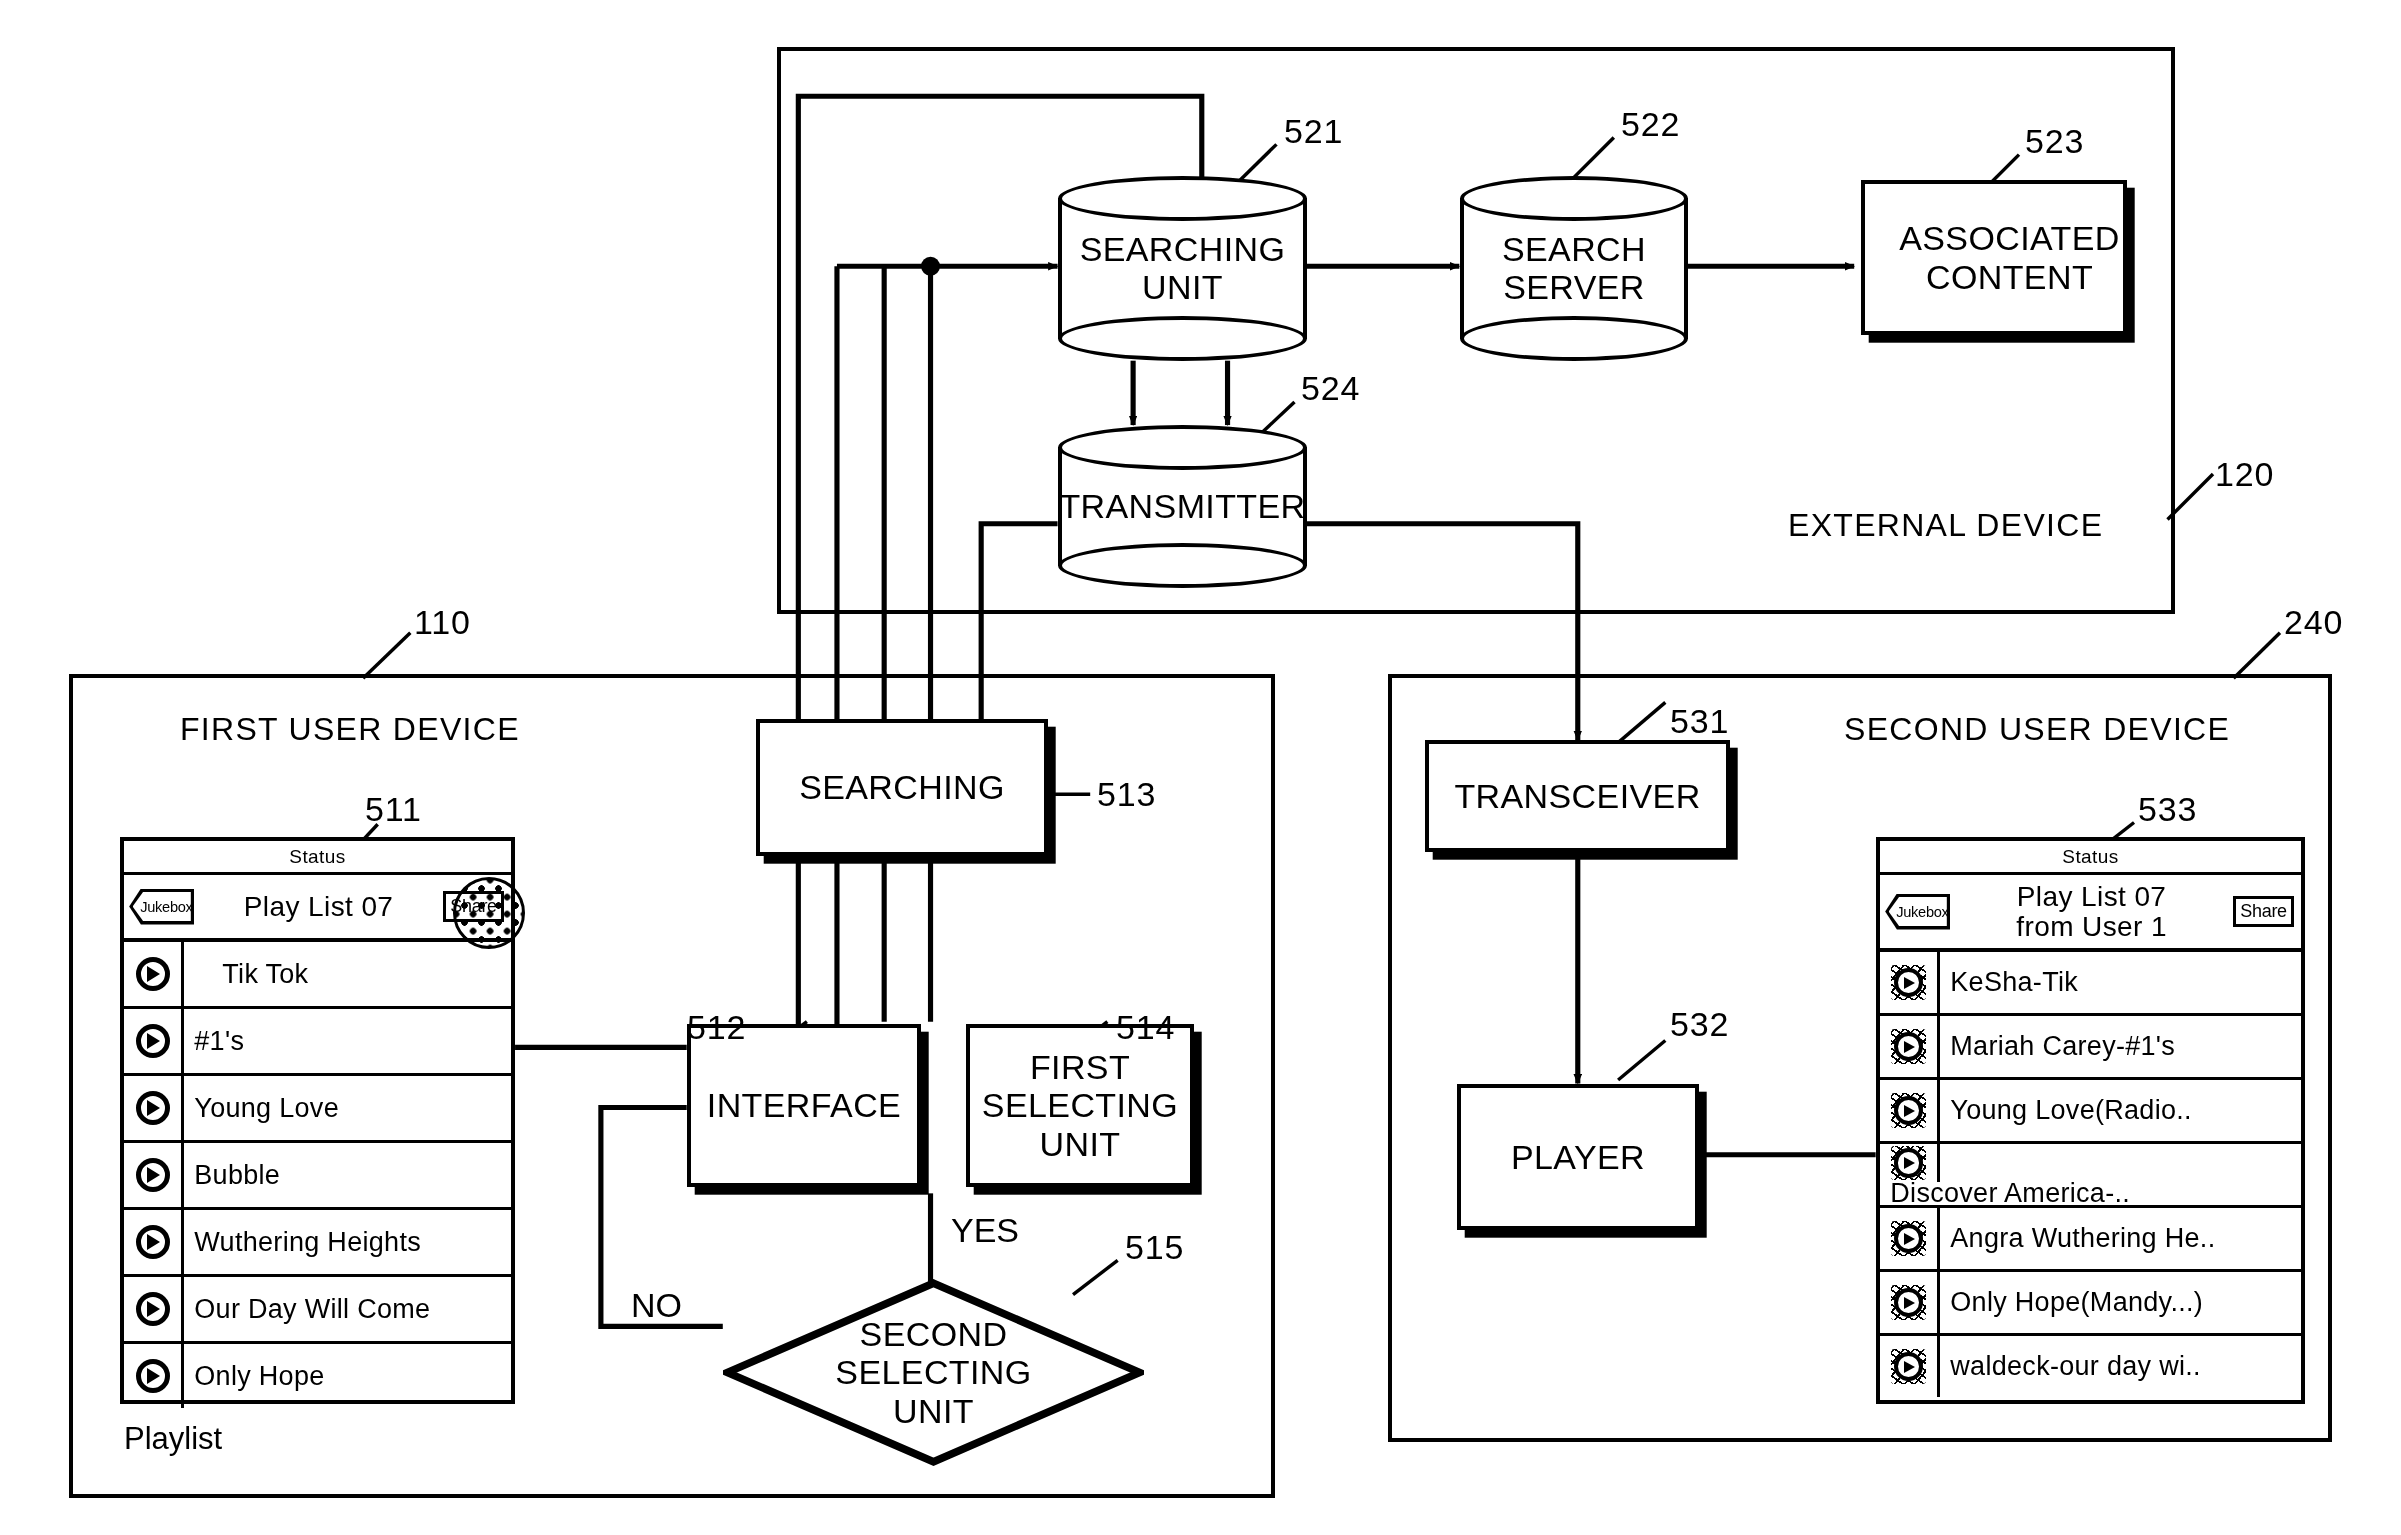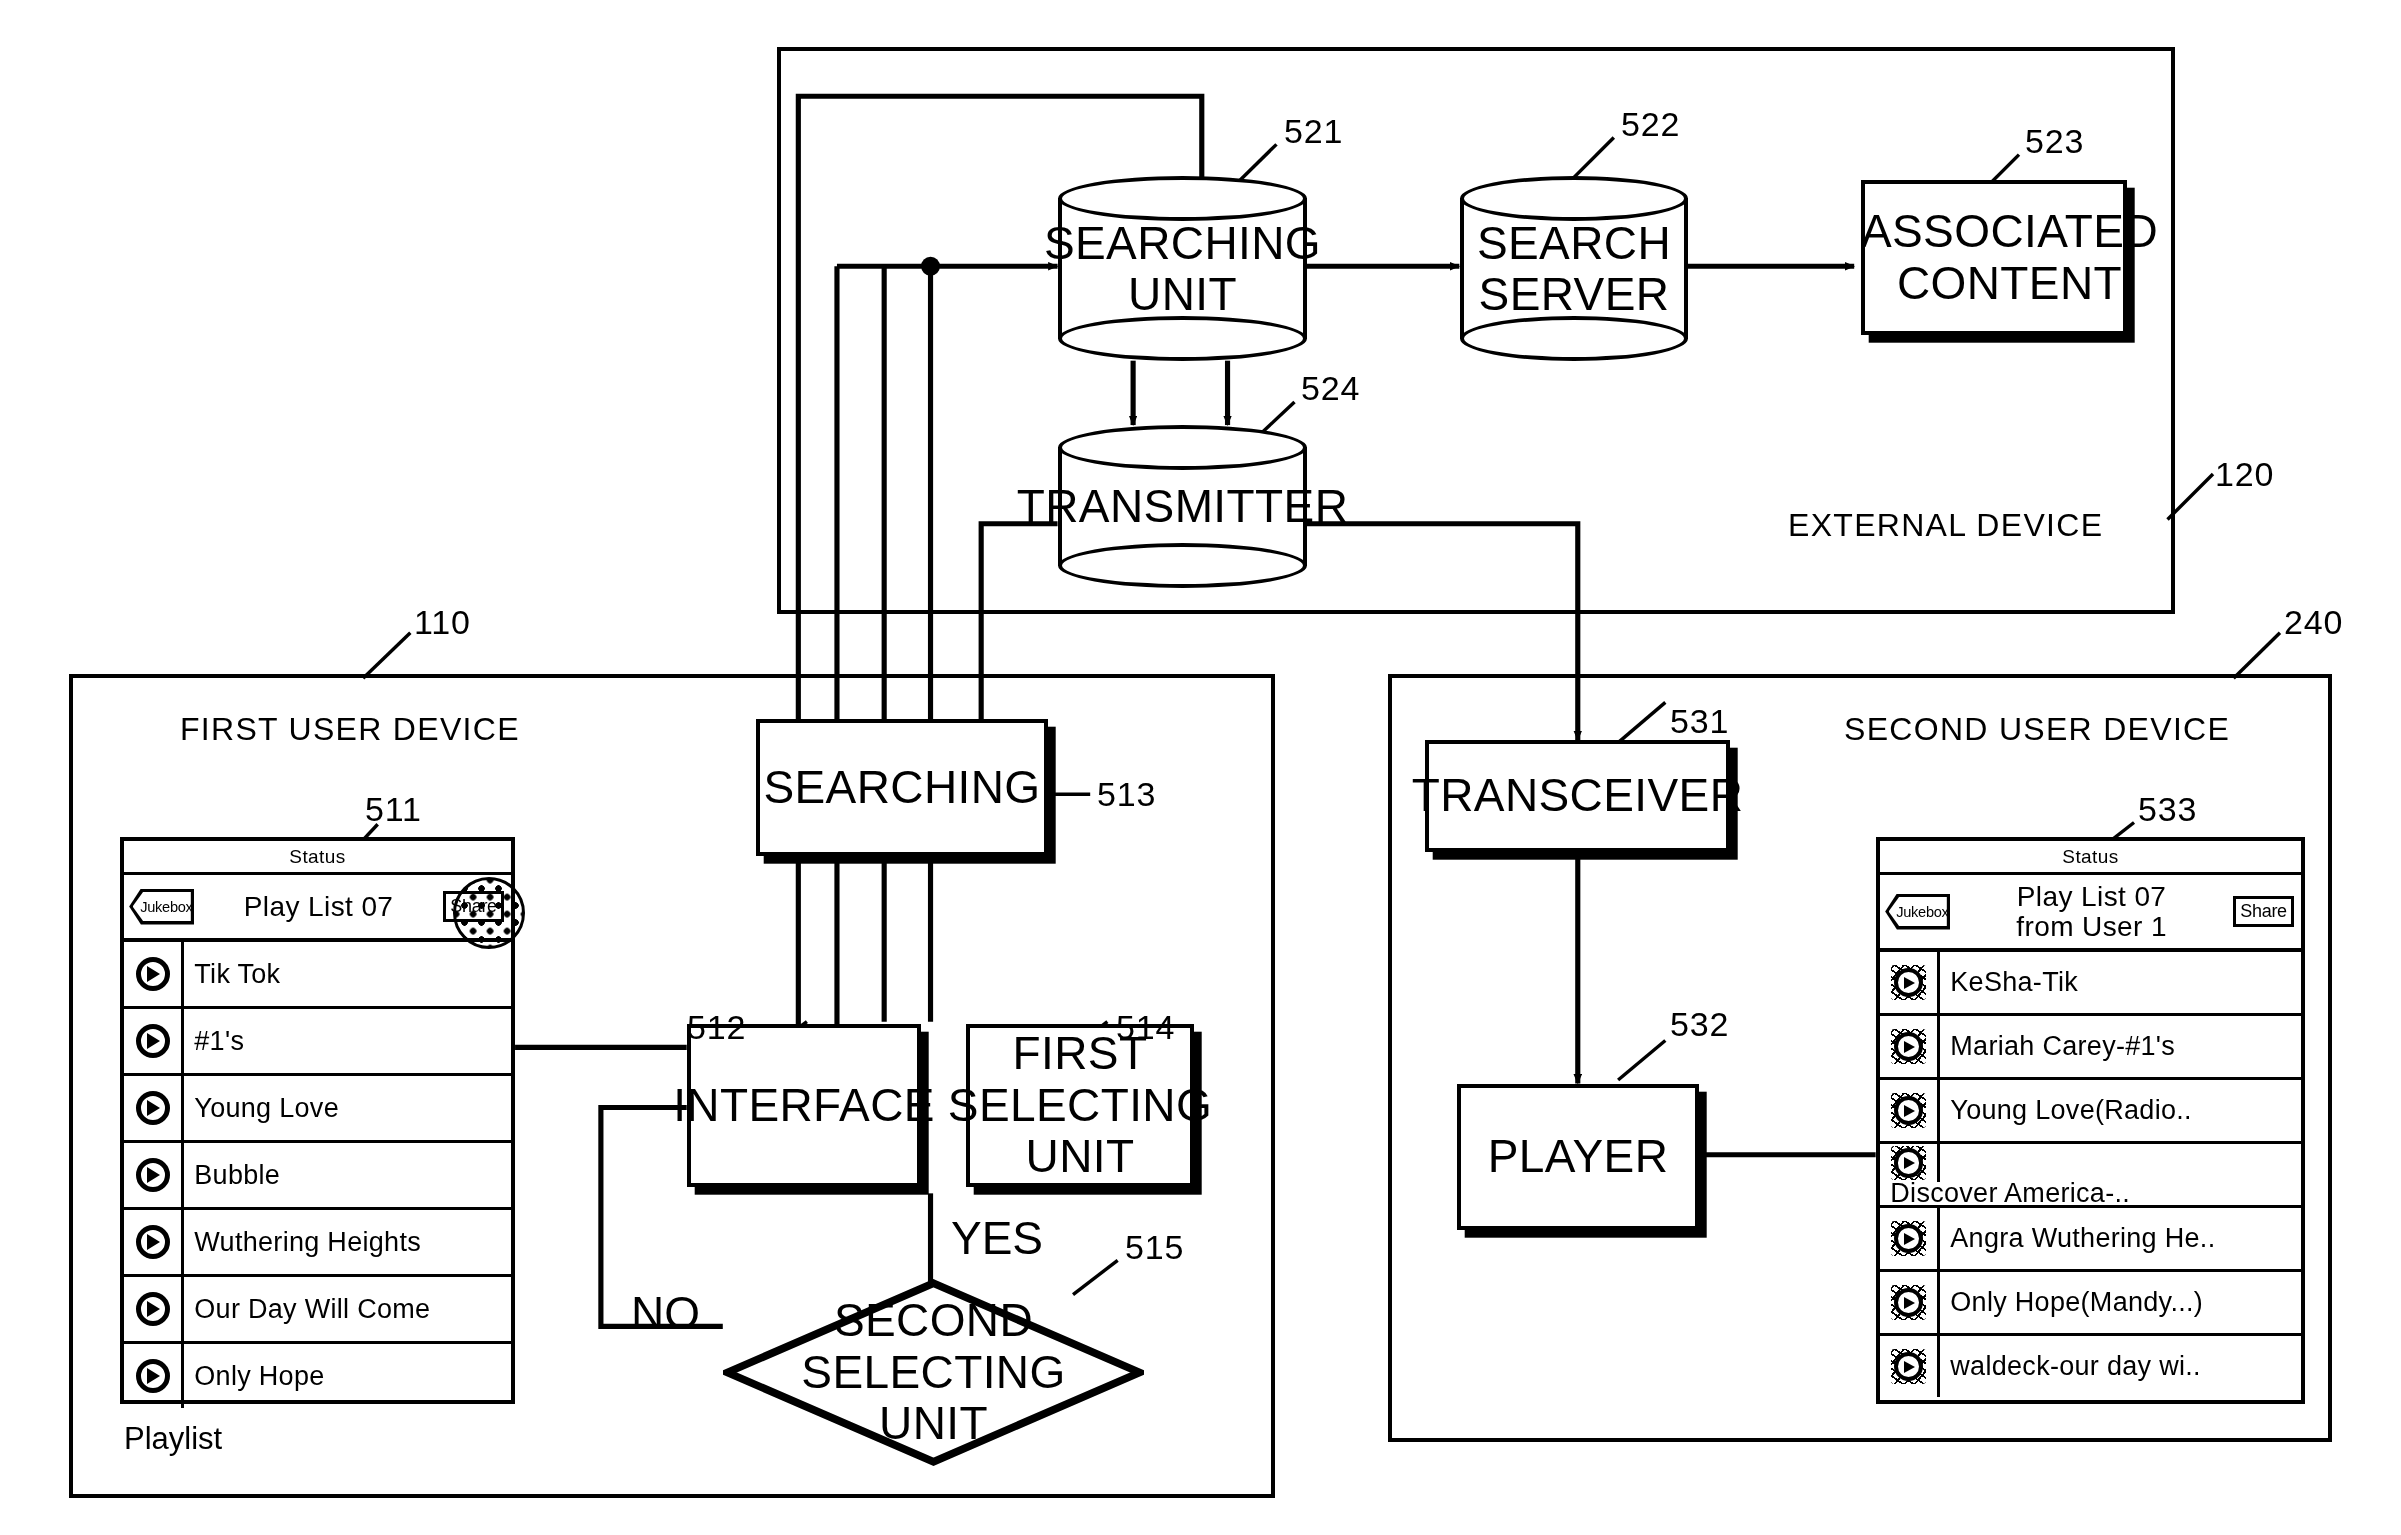--- a/index.html
+++ b/index.html
@@ -60,21 +60,21 @@
     position:absolute; left:0; right:0; top:0; bottom:0;
     display:flex; align-items:center; justify-content:center;
     text-align:center; line-height:1.12; letter-spacing:0.4px;
   }
 
   
   .txt { position:absolute; white-space:pre; }
 
   .ref { font-size:34px; letter-spacing:0.9px; }
   .devtitle { font-size:32px; letter-spacing:1.3px; }
-  .blocktxt { font-size:46px; }
+  .blocktxt { font-size:34px; }
   .smalltxt { font-size:31px; }
 
   
   .phone { position:absolute; border:4.3px solid #000; background:#fff; box-sizing:border-box; }
   .phone .statusbar {
     height:31px; border-bottom:3.4px solid #000;
     display:flex; align-items:center; justify-content:center;
     font-size:19px; letter-spacing:0.4px;
   }
   .phone .titlebar {
@@ -308,21 +308,21 @@
     <div class="titlebar" style="height:67px;">
       <div class="jukebox">
         <div class="tag"></div>
         <div class="tagin"></div>
         <div class="jtext">Jukebox</div>
       </div>
       <div class="title">Play List 07</div>
       <div class="sharebtn">Share</div>
     </div>
 
-    <div class="trackrow" style="height:64px;">
+    <div class="trackrow" style="height:64px;gap:28px;">
       <div class="trackicon">
         <span class="playglyph">
             <span class="ring"></span>
             <span class="tri"></span>
           </span>
       </div>
       <div class="tracklabel">Tik Tok</div>
     </div>
     <div class="trackrow" style="height:64px;">
       <div class="trackicon">

